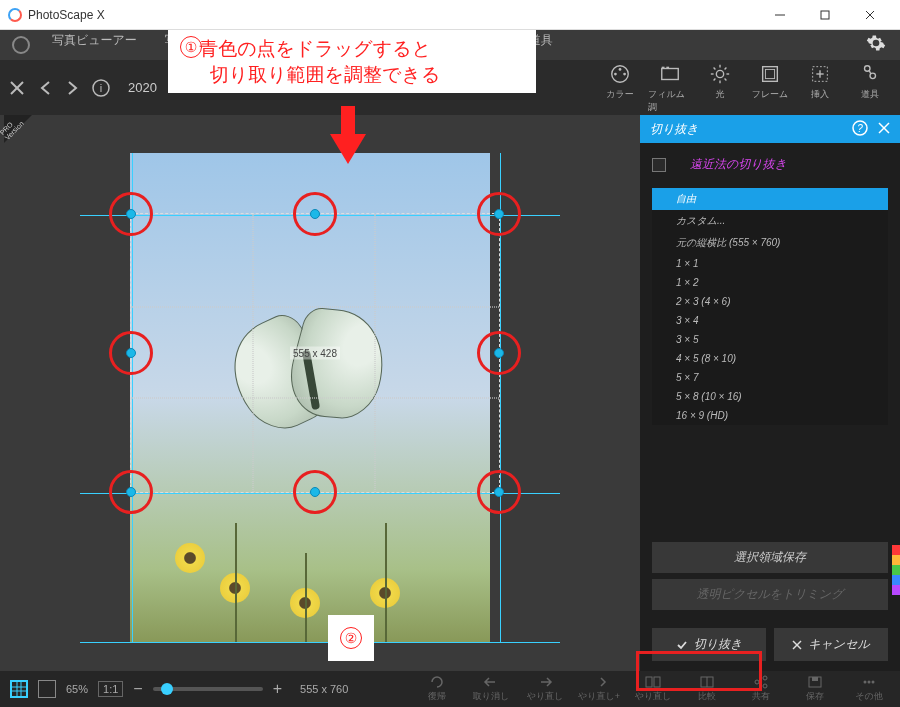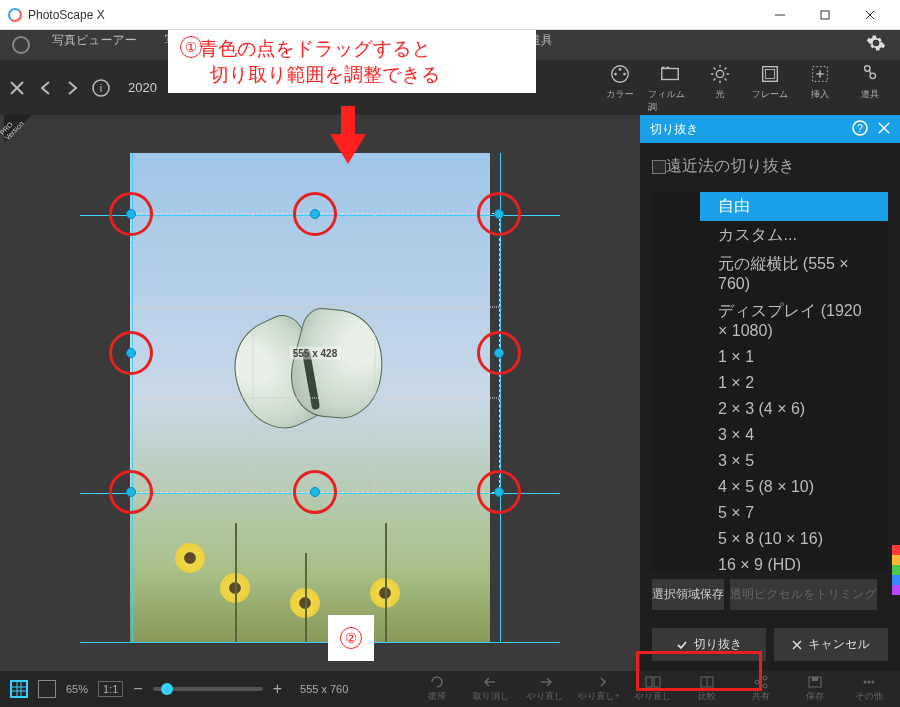--- a/index.html
+++ b/index.html
@@ -60,30 +60,30 @@
   .crop-handle { position:absolute; width:10px; height:10px; background:#1bb8e8; border:1px solid #0a88b8; border-radius:50%; margin:-5px; cursor:pointer;}
   
   .red-circle { position:absolute; width:44px; height:44px; border:3px solid #e82020; border-radius:50%; margin:-22px; pointer-events:none;}
   
   .dim-label { position:absolute; color:#444; font-size:10px; background:rgba(255,255,255,0.4); padding:1px 3px;}
   
   
   .side-flyout { position:absolute; left:0; top:50%; width:16px; height:44px; background:#3a3a3a; border-radius:0 4px 4px 0; display:flex; align-items:center; justify-content:center; color:#ccc; cursor:pointer;}
   
   
-  .panel { width: 260px; background: #1e1e1e; display: flex; flex-direction: column; }
+  .panel { width: 260px; background: #1e1e1e; display: flex; flex-direction: column; font-style: italic; }
   .panel-header { height: 28px; background: #1aa0e8; display: flex; align-items: center; padding: 0 10px; color: #fff; font-size: 12px; }
   .panel-header .ph-right { margin-left:auto; display:flex; gap:10px; align-items:center;}
   .panel-body { flex: 1; padding: 8px 12px; overflow: hidden; }
-  .chk-row { display: flex; align-items: center; gap: 0; padding: 5px 0; color: #a3a3a3; font-size: 16px; }
+  .chk-row { display: flex; align-items: center; gap: 24px; padding: 5px 0; color: #d946ef; font-size: 12px; }
   .chk { width: 14px; height: 14px; border: 1px solid #777; background: #2a2a2a; }
   .ratio-list { margin-top: 10px; background: #1a1a1a; }
-  .ratio-item { padding: 4px 18px; color: #bbb; font-size: 16px; cursor: pointer; margin-left: 48px; }
+  .ratio-item { padding: 4px 24px; color: #bbb; font-size: 10px; cursor: pointer; }
   .ratio-item.sel { background: #1aa0e8; color: #fff; }
-  .panel-actions { padding: 8px 12px; display:flex; flex-direction:row; gap:6px;}
+  .panel-actions { padding: 8px 12px; display:flex; flex-direction:column; gap:6px;}
   .act-btn { background:#383838; color:#ccc; font-size:12px; text-align:center; padding:7px 0; cursor:pointer;}
   .act-btn.dim { color:#666; }
   .panel-footer { padding: 10px 12px; display:flex; gap:8px;}
   .pf-btn { flex:1; background:#383838; color:#ddd; font-size:12px; text-align:center; padding:8px 0; display:flex; align-items:center; justify-content:center; gap:6px; cursor:pointer;}
   
   
   .bottombar { height: 36px; background: #262626; display: flex; align-items: center; padding: 0 10px; gap: 10px; color: #aaa; font-size: 11px;}
   .bb-icon { width:18px; height:18px; border:2px solid #39d0ff; display:flex; align-items:center; justify-content:center;}
   .bb-box { width:18px; height:18px; border:1px solid #888;}
   .bb-slider { width:110px; height:4px; background:#555; position:relative; border-radius:2px;}
@@ -275,21 +275,21 @@
         <div class="gline gh" style="bottom:0;"></div>
         <div class="gline gv" style="left:52px;"></div>
         <div class="gline gv" style="left:420px;"></div>
       </div>
 
       <div class="crop-sel">
         <div class="third" style="left:33%;top:0;bottom:0;width:0;"></div>
         <div class="third" style="left:66%;top:0;bottom:0;width:0;"></div>
         <div class="third" style="top:33%;left:0;right:0;height:0;"></div>
         <div class="third" style="top:66%;left:0;right:0;height:0;"></div>
-        <div class="dim-label" style="left:50%;top:50%;transform:translate(-50%,-50%);font-weight:bold;">555 x 428</div>
+        <div class="dim-label" style="left:50%;top:50%;transform:translate(-50%,-50%);">555 x 428</div>
 
         <div class="crop-handle" style="left:0;top:0;"></div>
         <div class="crop-handle" style="left:50%;top:0;"></div>
         <div class="crop-handle" style="left:100%;top:0;"></div>
         <div class="crop-handle" style="left:0;top:50%;"></div>
         <div class="crop-handle" style="left:100%;top:50%;"></div>
         <div class="crop-handle" style="left:0;top:100%;"></div>
         <div class="crop-handle" style="left:50%;top:100%;"></div>
         <div class="crop-handle" style="left:100%;top:100%;"></div>
 
@@ -325,21 +325,20 @@
     </div>
     <div class="panel-body">
       <div class="chk-row">
         <div class="chk"></div>
         <span>遠近法の切り抜き</span>
       </div>
       <div class="ratio-list" id="ratio-list">
           <div class="ratio-item sel">自由</div>
           <div class="ratio-item">カスタム...</div>
           <div class="ratio-item">元の縦横比 (555 × 760)</div>
-          <div class="ratio-item">ディスプレイ (1920 × 1080)</div>
           <div class="ratio-item">1 × 1</div>
           <div class="ratio-item">1 × 2</div>
           <div class="ratio-item">2 × 3 (4 × 6)</div>
           <div class="ratio-item">3 × 4</div>
           <div class="ratio-item">3 × 5</div>
           <div class="ratio-item">4 × 5 (8 × 10)</div>
           <div class="ratio-item">5 × 7</div>
           <div class="ratio-item">5 × 8 (10 × 16)</div>
           <div class="ratio-item">16 × 9 (HD)</div>
         </div>

